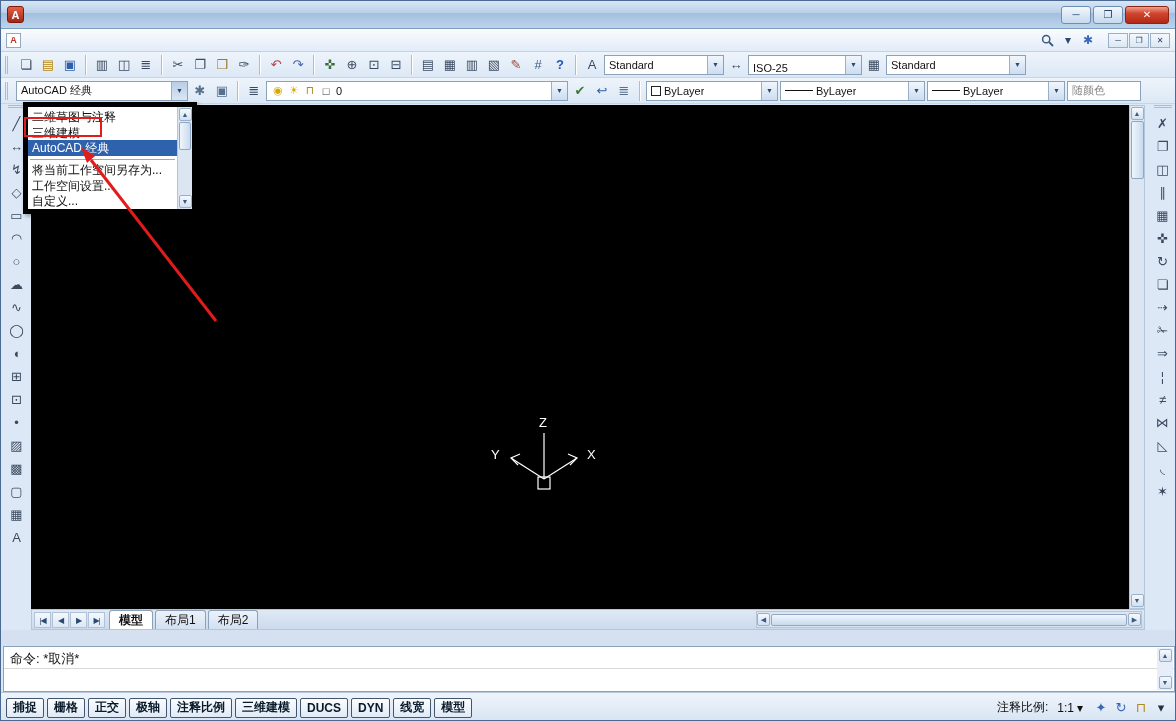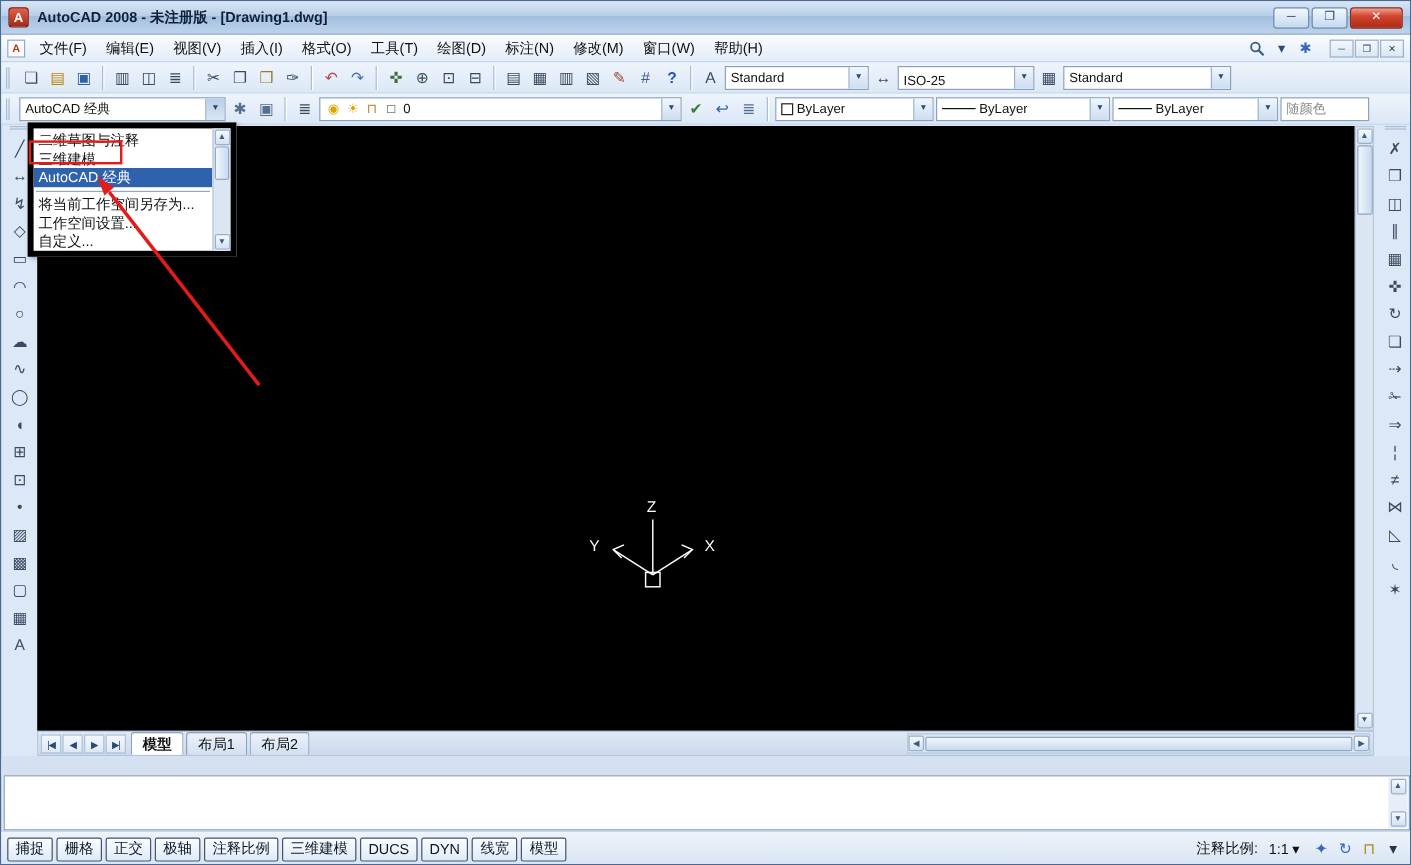--- a/index.html
+++ b/index.html
@@ -82,21 +82,21 @@
 
 .cmdwrap{position:absolute;left:2px;top:645px;width:1172px;height:46px;background:#fff;border:1px solid #8ba2bc;}
 .cmdline{height:22px;padding:3px 6px;font-size:13px;}
 .cmdline.history{border-bottom:1px solid #d8d8d8;}
 .cmdscroll{position:absolute;right:1px;top:1px;width:16px;height:42px;background:#e8eef7;display:flex;flex-direction:column;align-items:center;}
 
 
 .status{position:absolute;left:0;top:691px;width:100%;height:30px;background:linear-gradient(#eef4fb,#d8e4f3);border-top:1px solid #b8c9de;display:flex;align-items:center;padding:0 5px;gap:4px;}
 .coords{width:188px;height:20px;background:linear-gradient(#dfe9f5,#eef4fb);border:1px solid #92a8c2;border-radius:2px;display:inline-flex;align-items:center;padding:0 6px;font-size:11.5px;white-space:nowrap;}
 .status-btns{display:inline-flex;gap:3px;}
-.sbtn2{height:20px;padding:0 6px;border:1px solid #44566c;background:linear-gradient(#fbfdff,#dfeaf6);display:inline-flex;align-items:center;font-size:12px;color:#0a1a2a;border-radius:2px;white-space:nowrap;}
+.sbtn2{height:20px;padding:0 6px;border:1px solid #44566c;background:linear-gradient(#fbfdff,#dfeaf6);display:inline-flex;align-items:center;font-size:12px;color:#0a1a2a;border-radius:2px;white-space:nowrap;font-weight:bold;}
 .status-right{margin-left:auto;display:flex;align-items:center;gap:5px;}
 .stic{width:18px;display:inline-flex;justify-content:center;font-size:13px;}
 .anno-val{display:inline-flex;align-items:center;gap:3px;border:1px solid transparent;padding:1px 3px;}
 
 
 .ws-dropdown{position:absolute;left:22px;top:101px;width:174px;height:112px;background:#fff;border:5px solid #000000;z-index:60;display:flex;box-shadow:2px 2px 4px rgba(0,0,0,.35);}
 .ws-items{flex:1;padding-top:2px;display:flex;flex-direction:column;overflow:hidden;}
 .ws-item{display:block;height:16px;line-height:16px;padding:0 4px;font-size:12px;white-space:nowrap;overflow:hidden;}
 .ws-item.selected{background:#2f62ad;color:#fff;}
 .ws-item-sep{display:block;height:1px;background:#9aa8b8;margin:3px 2px;}
@@ -105,43 +105,29 @@
 
 
 .anno-overlay{position:absolute;left:0;top:0;z-index:80;pointer-events:none;}
 .anno-box{position:absolute;left:23px;top:116px;width:78px;height:20px;border:2px solid #e21b1b;z-index:85;pointer-events:none;}
 </style>
 </head>
 <body>
 
 <div class="titlebar">
   <div class="app-badge">A</div>
-  <div class="title-text">AutoCAD 2008 - 未注册版 - [Drawing1.dwg]</div>
   <div class="win-buttons">
       <span class="winbtn">─</span>
       <span class="winbtn">❐</span>
       <span class="winbtn close">✕</span>
     </div>
 </div>
 
 <div class="menubar">
   <div class="drawing-badge">A</div>
-  <div class="menu-items">
-      <span class="menu-item">文件(F)</span>
-      <span class="menu-item">编辑(E)</span>
-      <span class="menu-item">视图(V)</span>
-      <span class="menu-item">插入(I)</span>
-      <span class="menu-item">格式(O)</span>
-      <span class="menu-item">工具(T)</span>
-      <span class="menu-item">绘图(D)</span>
-      <span class="menu-item">标注(N)</span>
-      <span class="menu-item">修改(M)</span>
-      <span class="menu-item">窗口(W)</span>
-      <span class="menu-item">帮助(H)</span>
-    </div>
   <div class="menu-right">
     <span class="mr-icon">
       <svg width="13" height="13" viewBox="0 0 13 13">
           <circle cx="5.2" cy="5.2" r="3.6" fill="none" stroke="#3a5a80" stroke-width="1.5"></circle>
           <line x1="8" y1="8" x2="12" y2="12" stroke="#3a5a80" stroke-width="1.8"></line>
         </svg>
     </span>
     <span class="iconflow">
         <span class="mr-icon" style="color: rgb(42, 74, 112);">▾</span>
         <span class="mr-icon" style="color: rgb(56, 104, 184);">✱</span>
@@ -335,20 +321,21 @@
   <div class="hscroll">
     <span class="sbtn">◀</span>
     <span class="hthumb"></span>
     <span class="sbtn">▶</span>
   </div>
 </div>
 
 <div class="filler"></div>
 
 <div class="cmdwrap">
+  <div class="cmdline history">命令: *取消*</div>
   <div class="cmdscroll">
     <span class="sbtn">▲</span>
     <span class="sbtn end" style="margin-top:auto;">▼</span>
   </div>
 </div>
 
 <div class="status">
   <span class="status-btns">
       <span class="sbtn2">捕捉</span>
       <span class="sbtn2">栅格</span>

